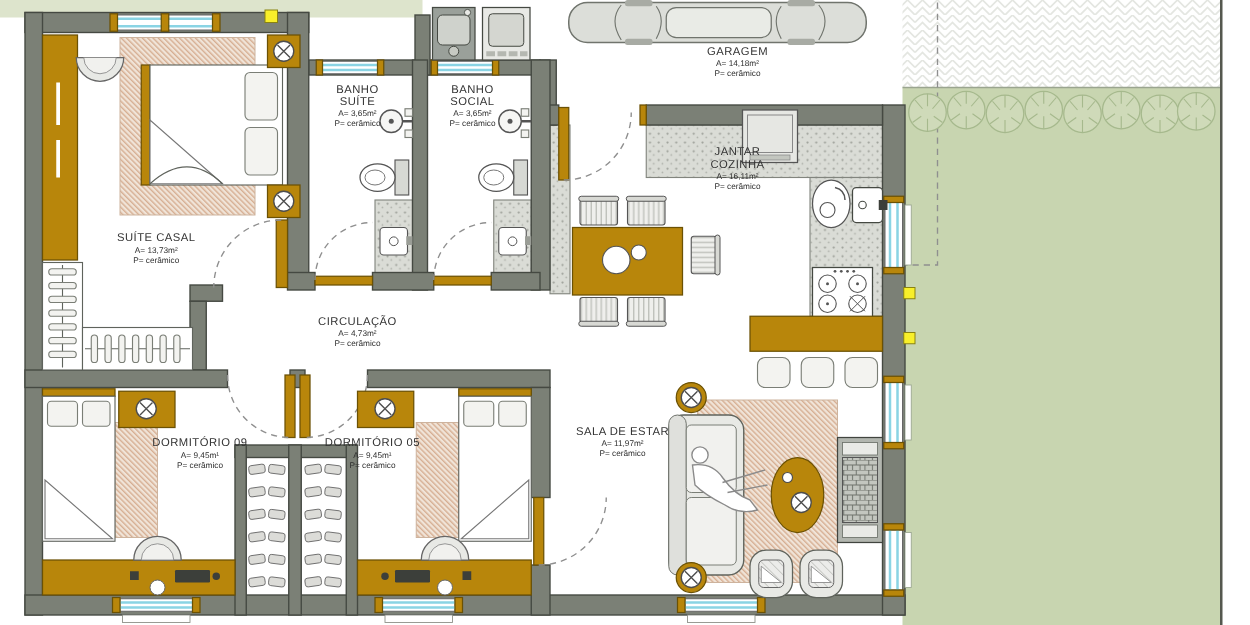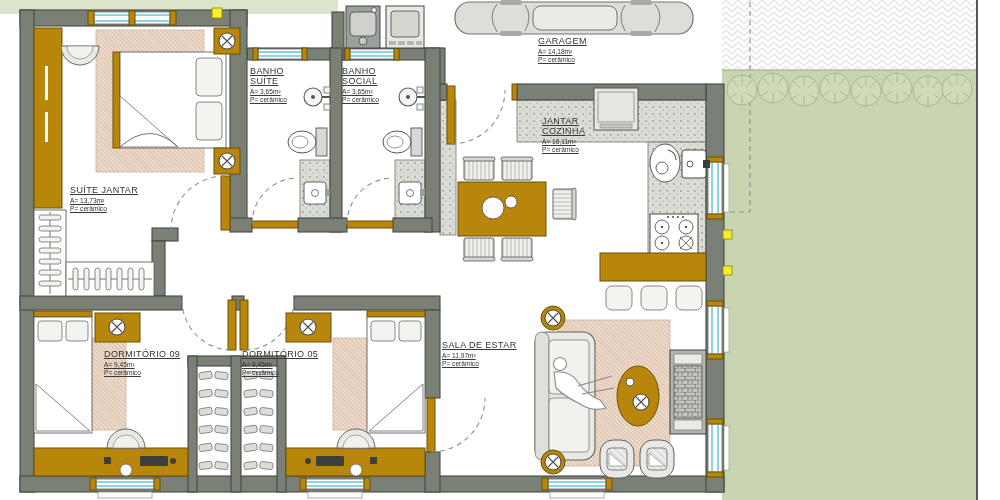--- a/index.html
+++ b/index.html
@@ -16,21 +16,21 @@
   .furnlight{fill:#f3f3f0;stroke:#7a7e76;stroke-width:.9;}
   .white{fill:#ffffff;stroke:#5f635c;stroke-width:.9;}
   .dash{fill:none;stroke:#8f8f8f;stroke-width:1.1;stroke-dasharray:5 4;}
   .glass{stroke:var(--window);stroke-width:2;fill:none;}
   .thin{stroke:#5f635c;stroke-width:.9;fill:none;}
   .dark{fill:#3c3f3a;stroke:none;}
   .bushc{fill:#cfdab9;stroke:#a6b98d;stroke-width:1;}
   .bushl{stroke:#a6b98d;stroke-width:.9;fill:none;}
   .outlet{fill:var(--outlet);stroke:#8a8310;stroke-width:.8;}
   
-  .room-label{position:absolute;color:#3a3a3a;pointer-events:none;text-decoration:underline;}
+  .room-label{position:absolute;text-align:center;color:#3a3a3a;pointer-events:none;}
   .room-name{font-size:9px;line-height:10px;letter-spacing:.4px;white-space:pre-line;color:#333;}
   .room-area{font-size:6.6px;line-height:8px;margin-top:2px;color:#2e2e2e;}
   .room-floor{font-size:6.6px;line-height:8px;color:#2e2e2e;}
 </style>
 </head>
 <body>
 
 <div id="stage">
 
 <svg id="plan-svg" width="1000" height="500" viewBox="0 0 1000 500">
@@ -500,21 +500,21 @@
   </g>
 
   <g>
     <rect class="outlet" x="212" y="8" width="10" height="10"></rect>
     <rect class="outlet" x="723" y="230" width="9" height="9"></rect>
     <rect class="outlet" x="723" y="266" width="9" height="9"></rect>
   </g>
 </svg>
 
 <div class="room-label" style="left:70px;top:185px;width:110px;">
-  <div class="room-name">SUÍTE JANTAR</div>
+  <div class="room-name">SUÍTE CASAL</div>
   <div class="room-area">A=  13,73m²</div>
   <div class="room-floor">P= cerâmico</div>
 </div>
 <div class="room-label" style="left:250px;top:66px;width:72px;">
   <div class="room-name">BANHO
 SUÍTE</div>
   <div class="room-area">A=  3,65m²</div>
   <div class="room-floor">P= cerâmico</div>
 </div>
 <div class="room-label" style="left:342px;top:66px;width:72px;">
@@ -527,20 +527,25 @@
   <div class="room-name">GARAGEM</div>
   <div class="room-area">A=  14,18m²</div>
   <div class="room-floor">P= cerâmico</div>
 </div>
 <div class="room-label" style="left:542px;top:116px;width:96px;">
   <div class="room-name">JANTAR
 COZINHA</div>
   <div class="room-area">A=  16,11m²</div>
   <div class="room-floor">P= cerâmico</div>
 </div>
+<div class="room-label" style="left:232px;top:252px;width:108px;">
+  <div class="room-name">CIRCULAÇÃO</div>
+  <div class="room-area">A=  4,73m²</div>
+  <div class="room-floor">P= cerâmico</div>
+</div>
 <div class="room-label" style="left:104px;top:349px;width:112px;">
   <div class="room-name">DORMITÓRIO 09</div>
   <div class="room-area">A=  9,45m¹</div>
   <div class="room-floor">P= cerâmico</div>
 </div>
 <div class="room-label" style="left:242px;top:349px;width:112px;">
   <div class="room-name">DORMITÓRIO 05</div>
   <div class="room-area">A=  9,45m¹</div>
   <div class="room-floor">P= cerâmico</div>
 </div>

